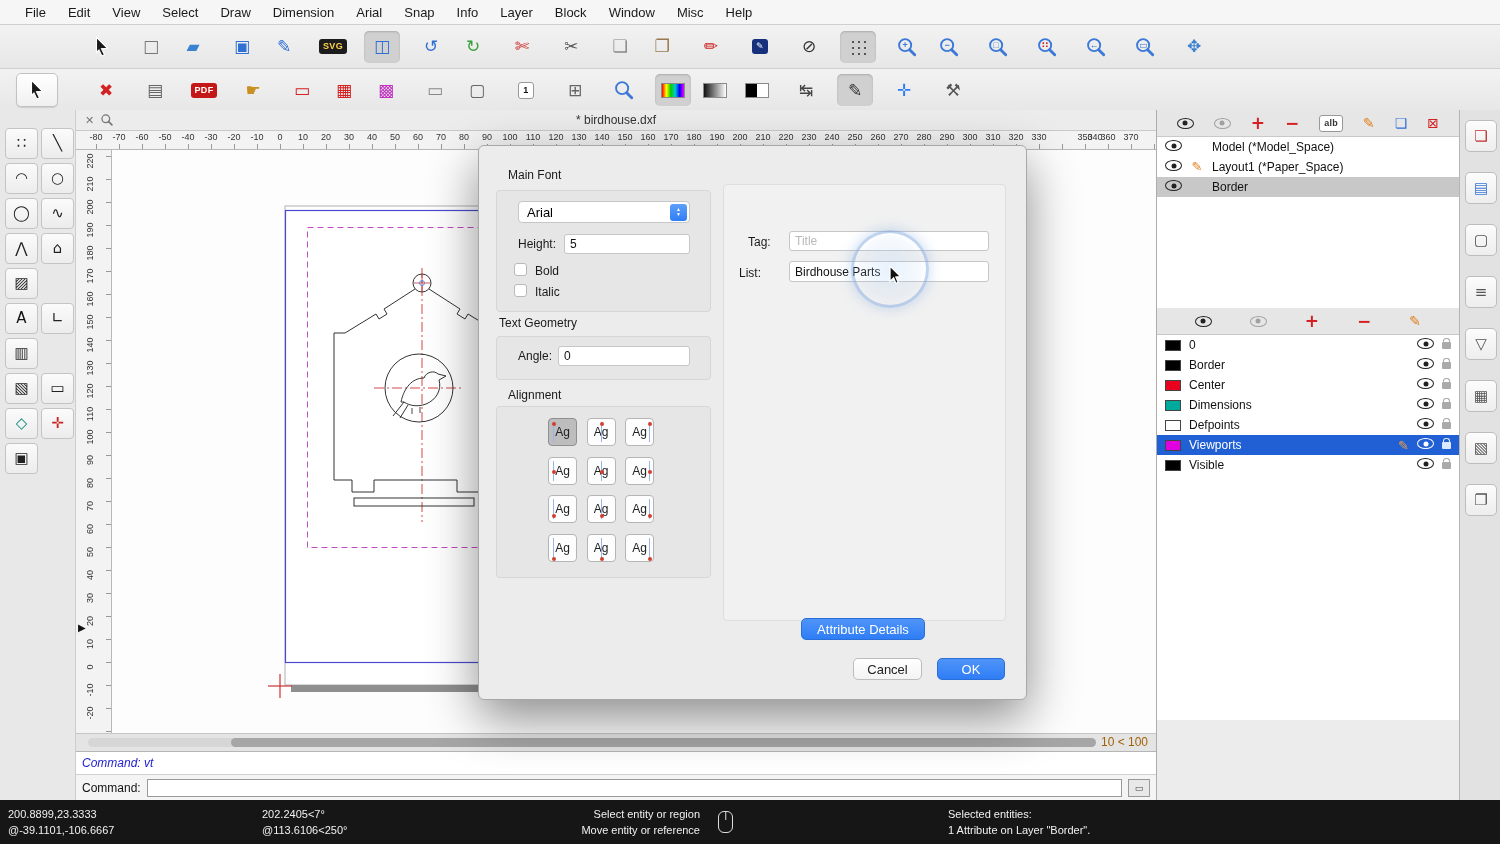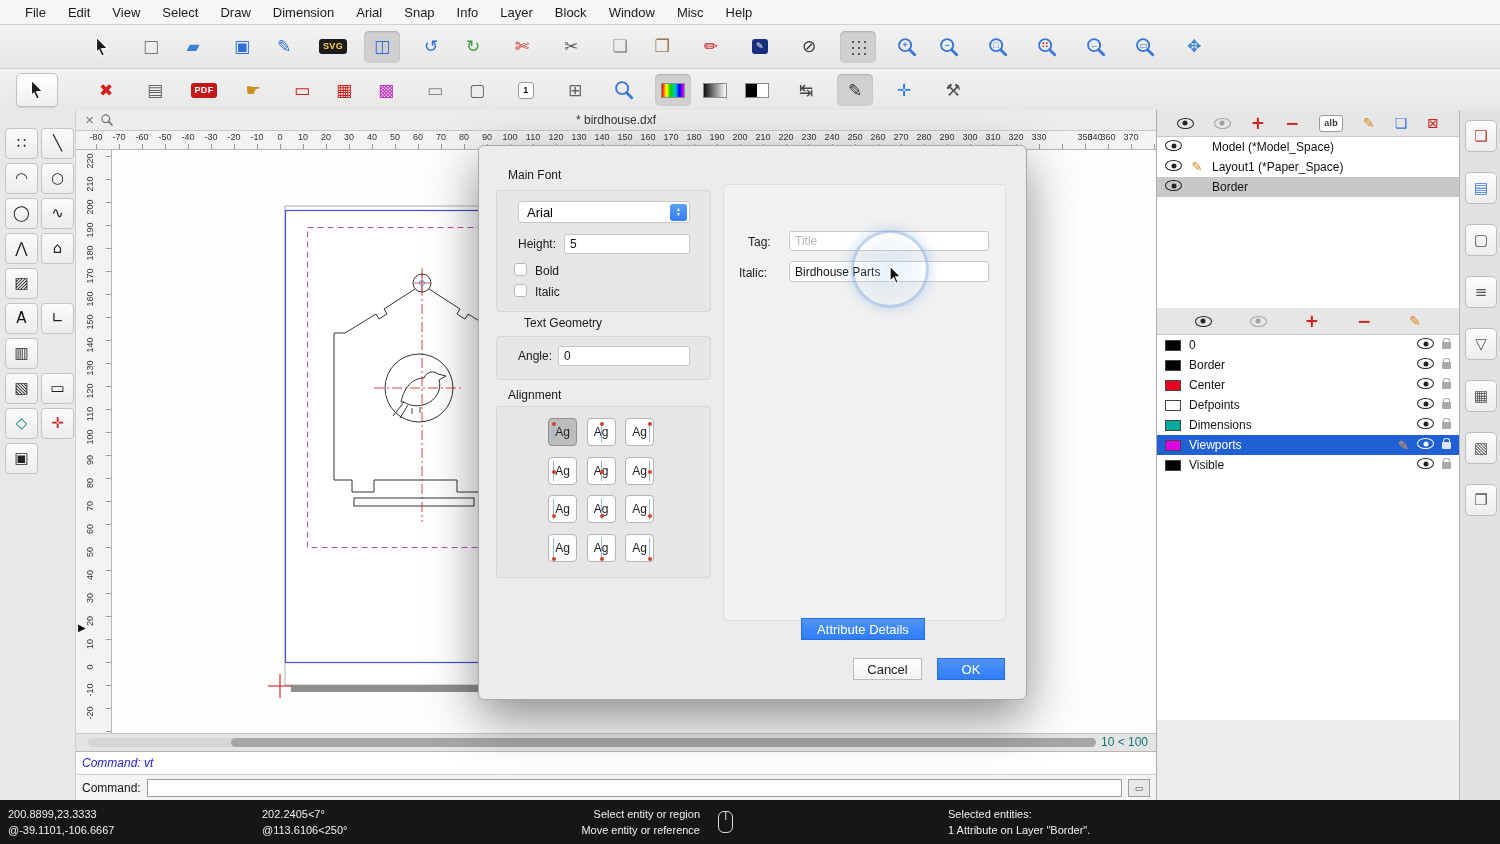--- a/index.html
+++ b/index.html
@@ -40,21 +40,21 @@
   .canvas-body{flex:1;display:flex;min-height:0}
   .vruler{width:35px;background:#f3f3f3;border-right:1px solid #b8b8b8;position:relative;overflow:hidden;flex:none}
   .vruler::after{content:"";position:absolute;top:0;bottom:0;right:0;width:5px;background:repeating-linear-gradient(180deg,#999 0 1px,transparent 1px 23px);background-position-y:6px}
   .vnum{position:absolute;left:4px;width:20px;text-align:center;font-size:9px;color:#333;transform:rotate(-90deg)}
   .vmarker{position:absolute;left:2px;top:472px;font-size:10px;color:#111}
   .canvas{flex:1;background:#fdfdfd;position:relative;overflow:hidden}
   .canvas svg{position:absolute;left:0;top:0}
   .scroll-row{height:17px;background:#e4e4e4;border-top:1px solid #c6c6c6;position:relative;flex:none}
   .strack{position:absolute;left:12px;right:64px;top:4px;height:9px;border-radius:5px;background:#d6d6d6}
   .sthumb{position:absolute;left:155px;width:865px;top:4px;height:9px;border-radius:5px;background:#a6a6a6}
-  .zoomlbl{position:absolute;right:8px;top:1px;font-size:12px;color:#0f766e}
+  .zoomlbl{position:absolute;right:8px;top:1px;font-size:12px;color:#a16207}
   .cmd-history{height:22px;background:#fff;border-top:1px solid #b5b5b5;display:flex;align-items:center;padding-left:6px;font-size:12px;color:#2222d0;font-style:italic;flex:none}
   .cmd-row{height:25px;background:#f4f4f4;border-top:1px solid #cfcfcf;display:flex;align-items:center;padding:0 6px;gap:6px;flex:none}
   .cmd-label{font-size:12px;color:#111}
   .cmd-input{flex:1;height:16px;border:1px solid #9a9a9a;background:#fff;font-size:12px;padding:0 4px}
   .cmd-btn{width:20px;height:16px;border:1px solid #9a9a9a;background:#e8e8e8;display:flex;align-items:center;justify-content:center;font-size:9px;color:#444}
   
   .right-panels{width:302px;border-left:1px solid #adadad;display:flex;flex-direction:column;background:#ececec;flex:none}
   .panel-header{height:18px;background:linear-gradient(#f4f4f4,#dcdcdc);border-bottom:1px solid #bdbdbd;position:relative;display:flex;align-items:center;justify-content:center;font-size:11px;color:#222;flex:none}
   .hbtns{position:absolute;left:4px;display:flex;gap:4px}
   .hbtn{width:11px;height:11px;border-radius:50%;background:#d3d3d3;border:1px solid #9f9f9f;font-size:7px;line-height:10px;text-align:center;color:#555;box-sizing:border-box}
@@ -94,21 +94,21 @@
   .ph{color:#b8b8b8}
   .dselect{position:absolute;left:39px;top:55px;width:172px;height:22px;background:#fff;border:1px solid #c6c6c6;border-radius:4px;display:flex;align-items:center;padding:0 2px 0 8px;font-size:13px;box-sizing:border-box}
   .stepper{width:17px;height:17px;background:linear-gradient(#5ea0f8,#2f7df6);border-radius:3px;margin-left:auto;display:flex;flex-direction:column;align-items:center;justify-content:center;color:#fff}
   .stepper i{font-style:normal;font-size:5px;line-height:5px}
   .cb{position:absolute;width:13px;height:13px;background:#fff;border:1px solid #b9b9b9;border-radius:3px;box-sizing:border-box}
   .agbtn{position:absolute;width:29px;height:28px;background:#fdfdfd;border:1px solid #b5b5b5;border-radius:4px;display:flex;align-items:center;justify-content:center;box-sizing:border-box}
   .agbtn.sel{background:#bdbdbd;border-color:#8f8f8f}
   .agtxt{font-size:12px;color:#222}
   .agline{position:absolute;top:3px;bottom:3px;width:1px;background:#9ab4e8}
   .agdot{position:absolute;width:4px;height:4px;border-radius:50%;background:#d04030}
-  .btn{position:absolute;border-radius:0;font-size:13px;display:flex;align-items:center;justify-content:center;box-sizing:border-box}
+  .btn{position:absolute;border-radius:5px;font-size:13px;display:flex;align-items:center;justify-content:center;box-sizing:border-box}
   .btn.blue{background:linear-gradient(#4f94f8,#2f7df6);color:#fff;border:1px solid #2a6fd8}
   .btn.plain{background:linear-gradient(#ffffff,#f3f3f3);border:1px solid #bcbcbc;color:#222}
   .ring{position:absolute;left:372px;top:84px;width:78px;height:78px;border-radius:50%;border:3px solid rgba(130,170,225,.5);background:radial-gradient(circle,rgba(170,205,245,.28),rgba(170,205,245,.1) 60%,transparent 72%);box-shadow:0 0 14px rgba(130,170,225,.45);box-sizing:border-box}
   .cursor-svg{position:absolute;left:405px;top:118px;width:20px;height:22px;z-index:5}
 </style>
 </head>
 <body>
 
 <div class="menubar">
     <span>File</span>
@@ -666,30 +666,30 @@
      </div>
         <div class="lrow ">
        <span class="swatch" style="background:#e8001e"></span>
        <span class="ltxt">Center</span>
        <span class="spacer"></span>
 
        <span><span class="eye "><i></i></span></span>
        <span><span class="lock"><i></i></span></span>
      </div>
         <div class="lrow ">
+       <span class="swatch" style="background:#00a99d"></span>
+       <span class="ltxt">Dimensions</span>
+       <span class="spacer"></span>
+
+       <span><span class="eye "><i></i></span></span>
+       <span><span class="lock"><i></i></span></span>
+     </div>
+        <div class="lrow ">
        <span class="swatch" style="background:#ffffff"></span>
        <span class="ltxt">Defpoints</span>
-       <span class="spacer"></span>
-
-       <span><span class="eye "><i></i></span></span>
-       <span><span class="lock"><i></i></span></span>
-     </div>
-        <div class="lrow ">
-       <span class="swatch" style="background:#00a99d"></span>
-       <span class="ltxt">Dimensions</span>
        <span class="spacer"></span>
 
        <span><span class="eye "><i></i></span></span>
        <span><span class="lock"><i></i></span></span>
      </div>
         <div class="lrow bsel">
        <span class="swatch" style="background:#e000e0"></span>
        <span class="ltxt">Viewports</span>
        <span class="spacer"></span>
        <span class="g pe" style="color:#f0a040">✎</span>
@@ -769,36 +769,36 @@
   </div>
   <span class="dlabel" style="left:39px;top:91px">Height:</span>
   <div class="dinput" style="left:85px;top:88px;width:126px;height:20px">
       <span>5</span>
     </div>
   <span class="cb" style="left:35px;top:117px"></span>
   <span class="dlabel" style="left:56px;top:118px">Bold</span>
   <span class="cb" style="left:35px;top:138px"></span>
   <span class="dlabel" style="left:56px;top:139px">Italic</span>
 
-  <span class="dlabel" style="left:45px;top:170px">Text Geometry</span>
+  <span class="dlabel" style="left:20px;top:170px">Text Geometry</span>
   <div class="dgroup" style="left:17px;top:190px;width:215px;height:44px"></div>
   <span class="dlabel" style="left:39px;top:203px">Angle:</span>
   <div class="dinput" style="left:79px;top:200px;width:132px;height:20px">
       <span>0</span>
     </div>
 
   <span class="dlabel" style="left:29px;top:242px">Alignment</span>
   <div class="dgroup" style="left:17px;top:260px;width:215px;height:172px"></div>
 
   <div class="dgroup light" style="left:244px;top:38px;width:283px;height:437px"></div>
   <span class="dlabel" style="left:269px;top:89px">Tag:</span>
   <div class="dinput" style="left:310px;top:85px;width:200px;height:20px">
       <span class="ph">Title</span>
     </div>
-  <span class="dlabel" style="left:260px;top:120px">Italic:</span>
+  <span class="dlabel" style="left:260px;top:120px">List:</span>
   <div class="dinput" style="left:310px;top:115px;width:200px;height:21px">
       <span>Birdhouse Parts</span>
     </div>
 
   <div class="ring"></div>
   <svg class="cursor-svg" viewBox="0 0 20 22">
     <path d="M6 2 L6 17.5 L9.6 14 L11.9 19.4 L14.2 18.3 L11.9 13.1 L16.5 12.6 Z" fill="#111" stroke="#fff" stroke-width="1.3"></path>
   </svg>
 
   <div class="btn blue" style="left:322px;top:472px;width:124px;height:22px">

